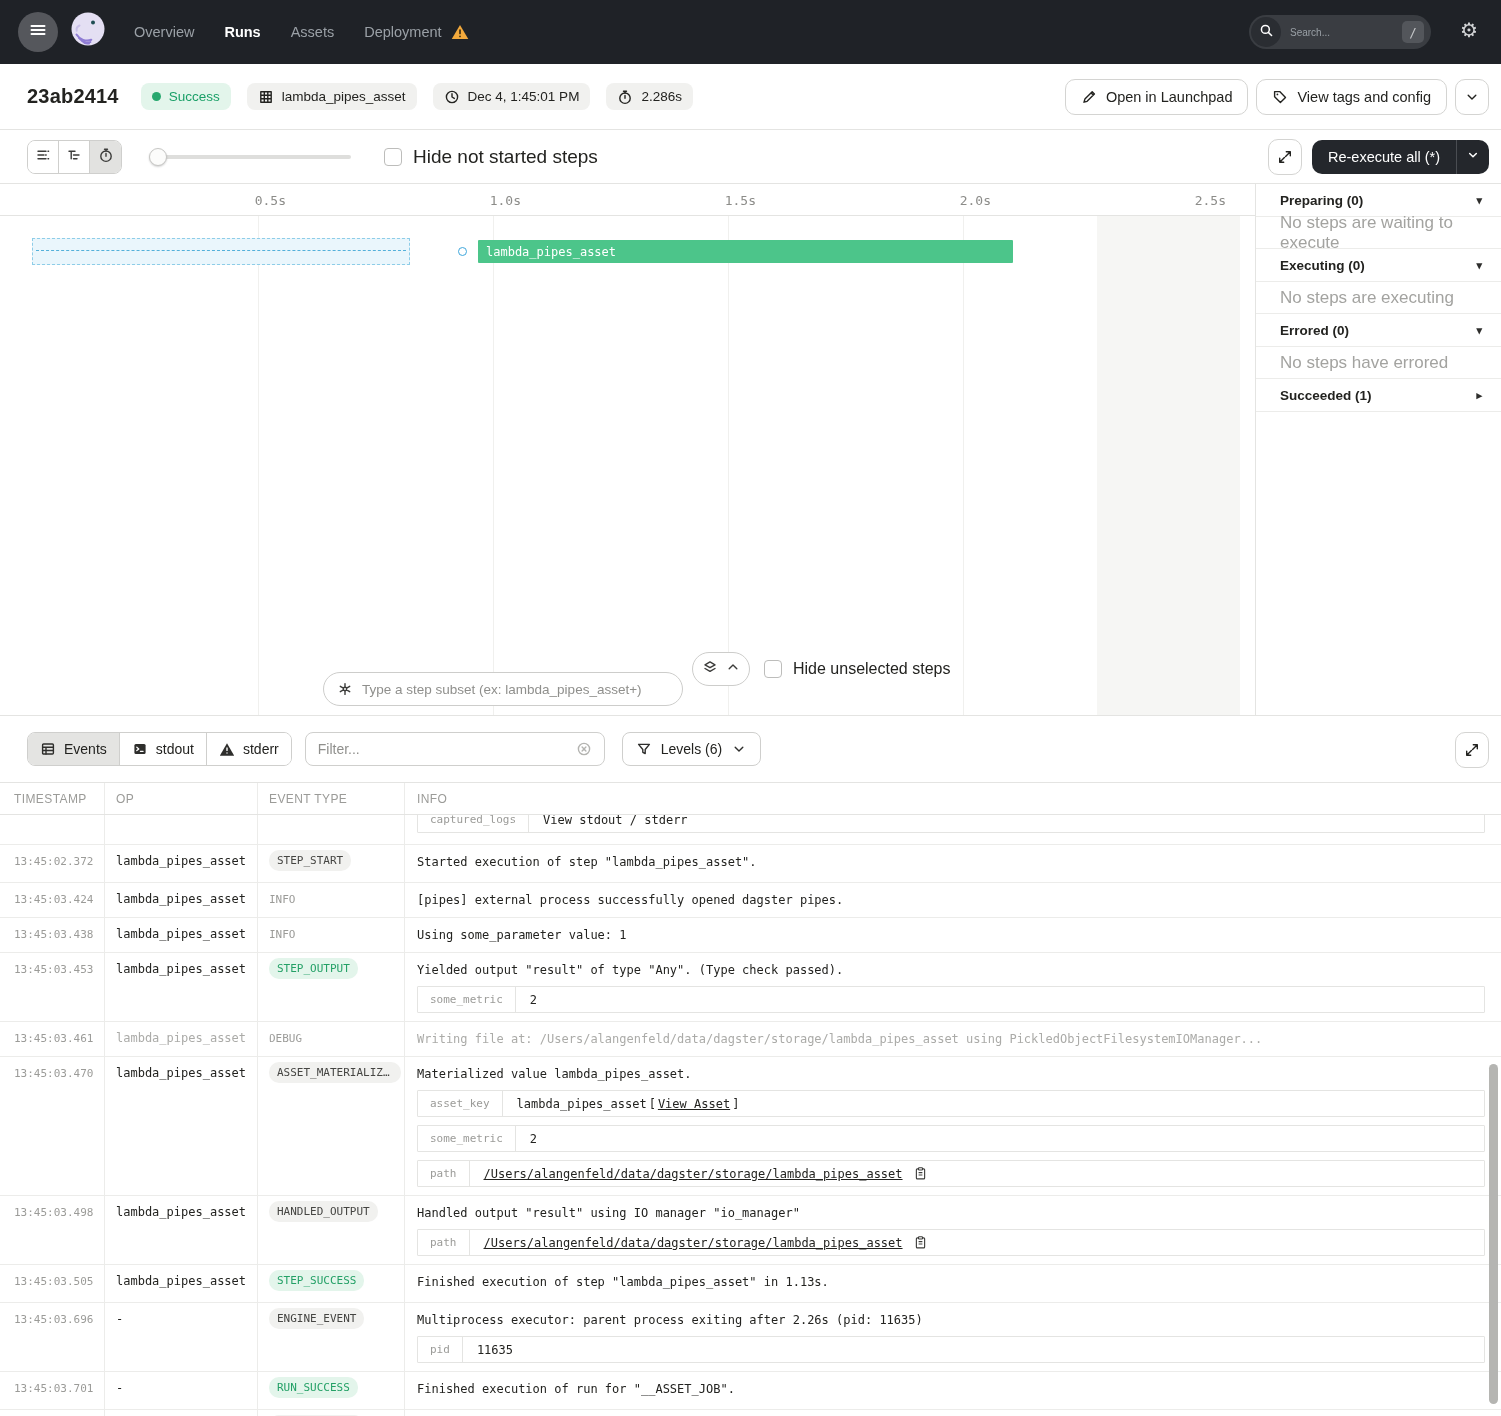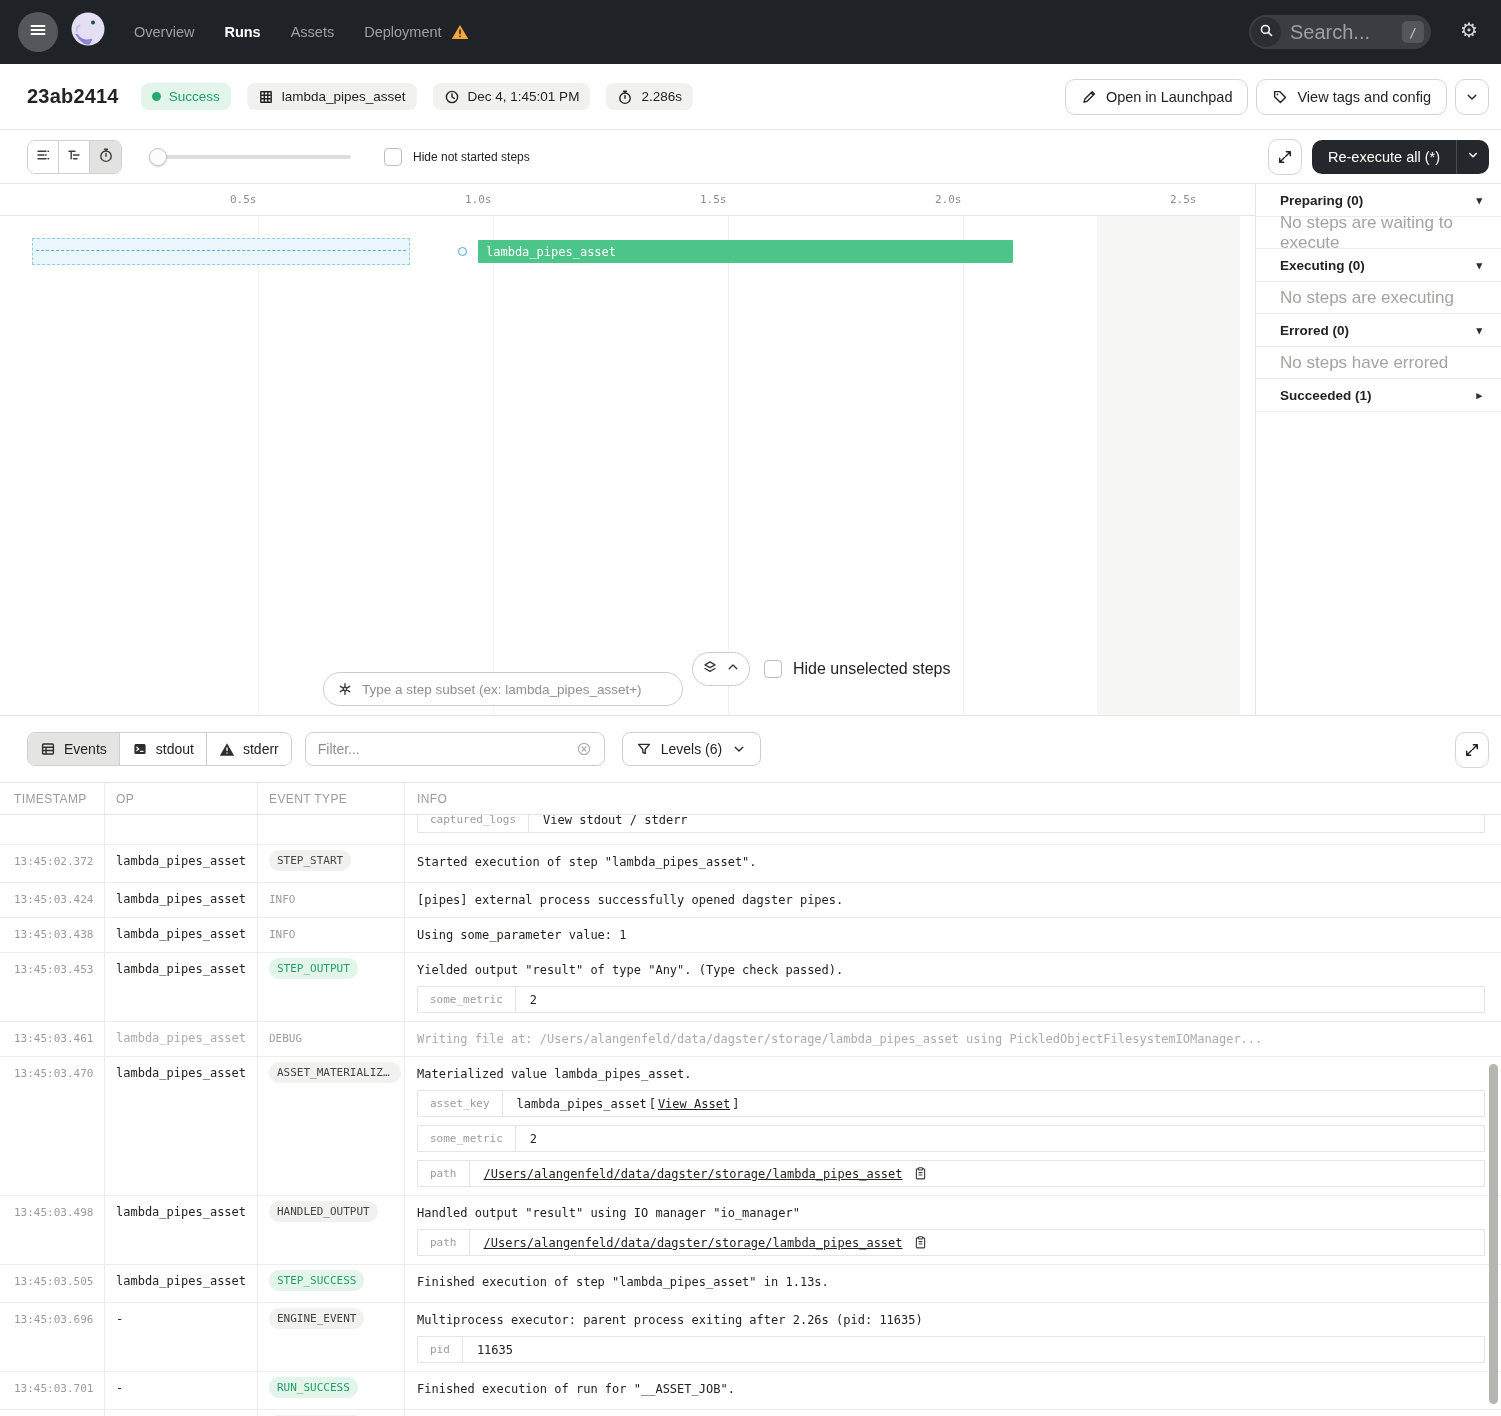--- a/index.html
+++ b/index.html
@@ -10,21 +10,21 @@
 
 .nav{position:absolute;left:0;top:0;width:100%;height:64px;background:#1f2227;display:flex;align-items:center;}
 .burger{width:40px;height:40px;border-radius:50%;background:#55575c;display:flex;align-items:center;justify-content:center;margin-left:18px;cursor:pointer;flex:none;}
 .logo{width:44px;height:44px;margin-left:8px;flex:none;display:flex;align-items:center;justify-content:center;}
 .nav-links{display:flex;align-items:center;gap:30px;margin-left:24px;}
 .nav-link{color:#9aa0a6;font-size:14.5px;cursor:pointer;display:flex;align-items:center;gap:9px;}
 .nav-link.active{color:#ffffff;font-weight:bold;}
 .nav-link .icn{display:inline-flex;}
 .search{position:absolute;right:70px;top:15px;width:182px;height:34px;background:#3a3d42;border-radius:17px;display:flex;align-items:center;}
 .search-circle{width:30px;height:30px;margin-left:2px;border-radius:50%;background:#2a2d32;display:flex;align-items:center;justify-content:center;flex:none;}
-.search input{background:transparent;border:none;outline:none;color:#cfd1d3;font-size:20px;margin-left:9px;width:92px;}
+.search input{background:transparent;border:none;outline:none;color:#cfd1d3;font-size:10px;margin-left:9px;width:92px;}
 .search input::placeholder{color:#9aa0a6;}
 .slash{margin-left:auto;margin-right:7px;width:22px;height:22px;background:#53565b;border-radius:5px;color:#c6c8ca;font-size:12.5px;display:flex;align-items:center;justify-content:center;font-family:"DejaVu Sans Mono",monospace;}
 .gear{position:absolute;right:23px;top:20px;color:#d2d4d6;font-size:20px;line-height:1;cursor:pointer;}
 
 
 .run-header{position:absolute;top:64px;left:0;width:100%;height:66px;background:#fff;border-bottom:1px solid #e4e4e2;display:flex;align-items:center;}
 .run-id{font-size:20px;font-weight:bold;margin-left:27px;letter-spacing:.2px;}
 .pill{height:27px;border-radius:8px;display:inline-flex;align-items:center;gap:8px;padding:0 11px;font-size:13.5px;white-space:nowrap;}
 .pill.success{background:#e3f5eb;color:#1ba068;margin-left:22px;font-weight:500;}
 .dot{width:9px;height:9px;border-radius:50%;background:#27a86e;flex:none;}
@@ -37,32 +37,32 @@
 
 
 .gantt-toolbar{position:absolute;top:130px;left:0;width:100%;height:53px;display:flex;align-items:center;background:#fff;}
 .seg-group{display:flex;margin-left:27px;border:1px solid #cfcfcd;border-radius:8px;overflow:hidden;height:34px;flex:none;}
 .seg{width:31px;display:flex;align-items:center;justify-content:center;border-right:1px solid #cfcfcd;background:#fff;cursor:pointer;color:#3c3c3a;}
 .seg:last-child{border-right:none;}
 .seg.active{background:#e2e2e0;}
 .slider{position:relative;width:202px;height:18px;margin-left:27px;flex:none;cursor:pointer;}
 .slider .track{position:absolute;left:0;right:0;top:7px;height:4px;border-radius:2px;background:#dededc;}
 .slider .knob{position:absolute;left:0;top:0;width:18px;height:18px;border-radius:50%;background:#fcfcfb;border:1px solid #c7c7c5;box-shadow:0 1px 2px rgba(0,0,0,.18);}
-.check-row{display:flex;align-items:center;gap:11px;margin-left:33px;font-size:12px;cursor:pointer;text-align:right;}
+.check-row{display:flex;align-items:center;gap:11px;margin-left:33px;font-size:19px;cursor:pointer;text-align:right;}
 .checkbox{width:18px;height:18px;border:1px solid #bdbdbb;border-radius:4px;background:#fff;flex:none;}
 .gantt-actions{margin-left:auto;margin-right:12px;display:flex;gap:10px;align-items:center;}
 .reexec{height:34px;background:#24272c;color:#fff;border-radius:10px;display:flex;align-items:center;font-size:14.5px;cursor:pointer;}
 .reexec .main{padding:0 16px;}
 .reexec .sep{width:1px;height:34px;background:#4a4d52;}
 .reexec .arrow{width:32px;display:flex;justify-content:center;align-items:center;color:#fff;}
 
 
 .gantt{position:absolute;top:183px;left:0;width:1255px;height:532px;border-top:1px solid #e4e4e2;background:#fff;}
 .axis{position:relative;height:32px;border-bottom:1px solid #e4e4e2;}
-.tick{position:absolute;top:9px;width:56px;text-align:left;font-family:"DejaVu Sans Mono",monospace;font-size:11px;color:#8c8c89;}
+.tick{position:absolute;top:9px;width:56px;text-align:right;font-family:"DejaVu Sans Mono",monospace;font-size:13px;color:#8c8c89;}
 .chart{position:relative;height:499px;overflow:hidden;background:#fff;}
 .gridline{position:absolute;top:0;bottom:0;width:1px;background:#f0f0ee;z-index:0;}
 .overlay-after{position:absolute;left:1097px;top:0;bottom:0;width:143px;background:#f6f6f4;z-index:0;}
 .waiting-box{position:absolute;left:32px;top:22px;width:378px;height:27px;background:#eaf6fc;border:1px dashed #8ecde8;z-index:1;}
 .waiting-box:after{content:"";position:absolute;left:3px;right:3px;top:11px;border-top:1px dashed #54b0da;}
 .marker{position:absolute;left:458px;top:31px;width:9px;height:9px;border-radius:50%;border:1.5px solid #3fa7dc;background:#fff;z-index:1;}
 .bar{position:absolute;left:478px;top:24px;width:535px;height:23px;color:#fff;font-family:"DejaVu Sans Mono",monospace;font-size:12px;display:flex;align-items:center;padding-left:8px;border-radius:1px;z-index:1;cursor:pointer;white-space:nowrap;}
 .subset-bar{position:absolute;left:0;bottom:9px;width:100%;display:flex;align-items:center;z-index:5;}
 .subset-input{margin-left:323px;width:360px;height:34px;border:1px solid #cdcdcb;border-radius:17px;background:#fff;display:flex;align-items:center;padding:0 13px;gap:9px;margin-top:40px;}
 .subset-input .icn{display:inline-flex;color:#3c3c3a;flex:none;}

